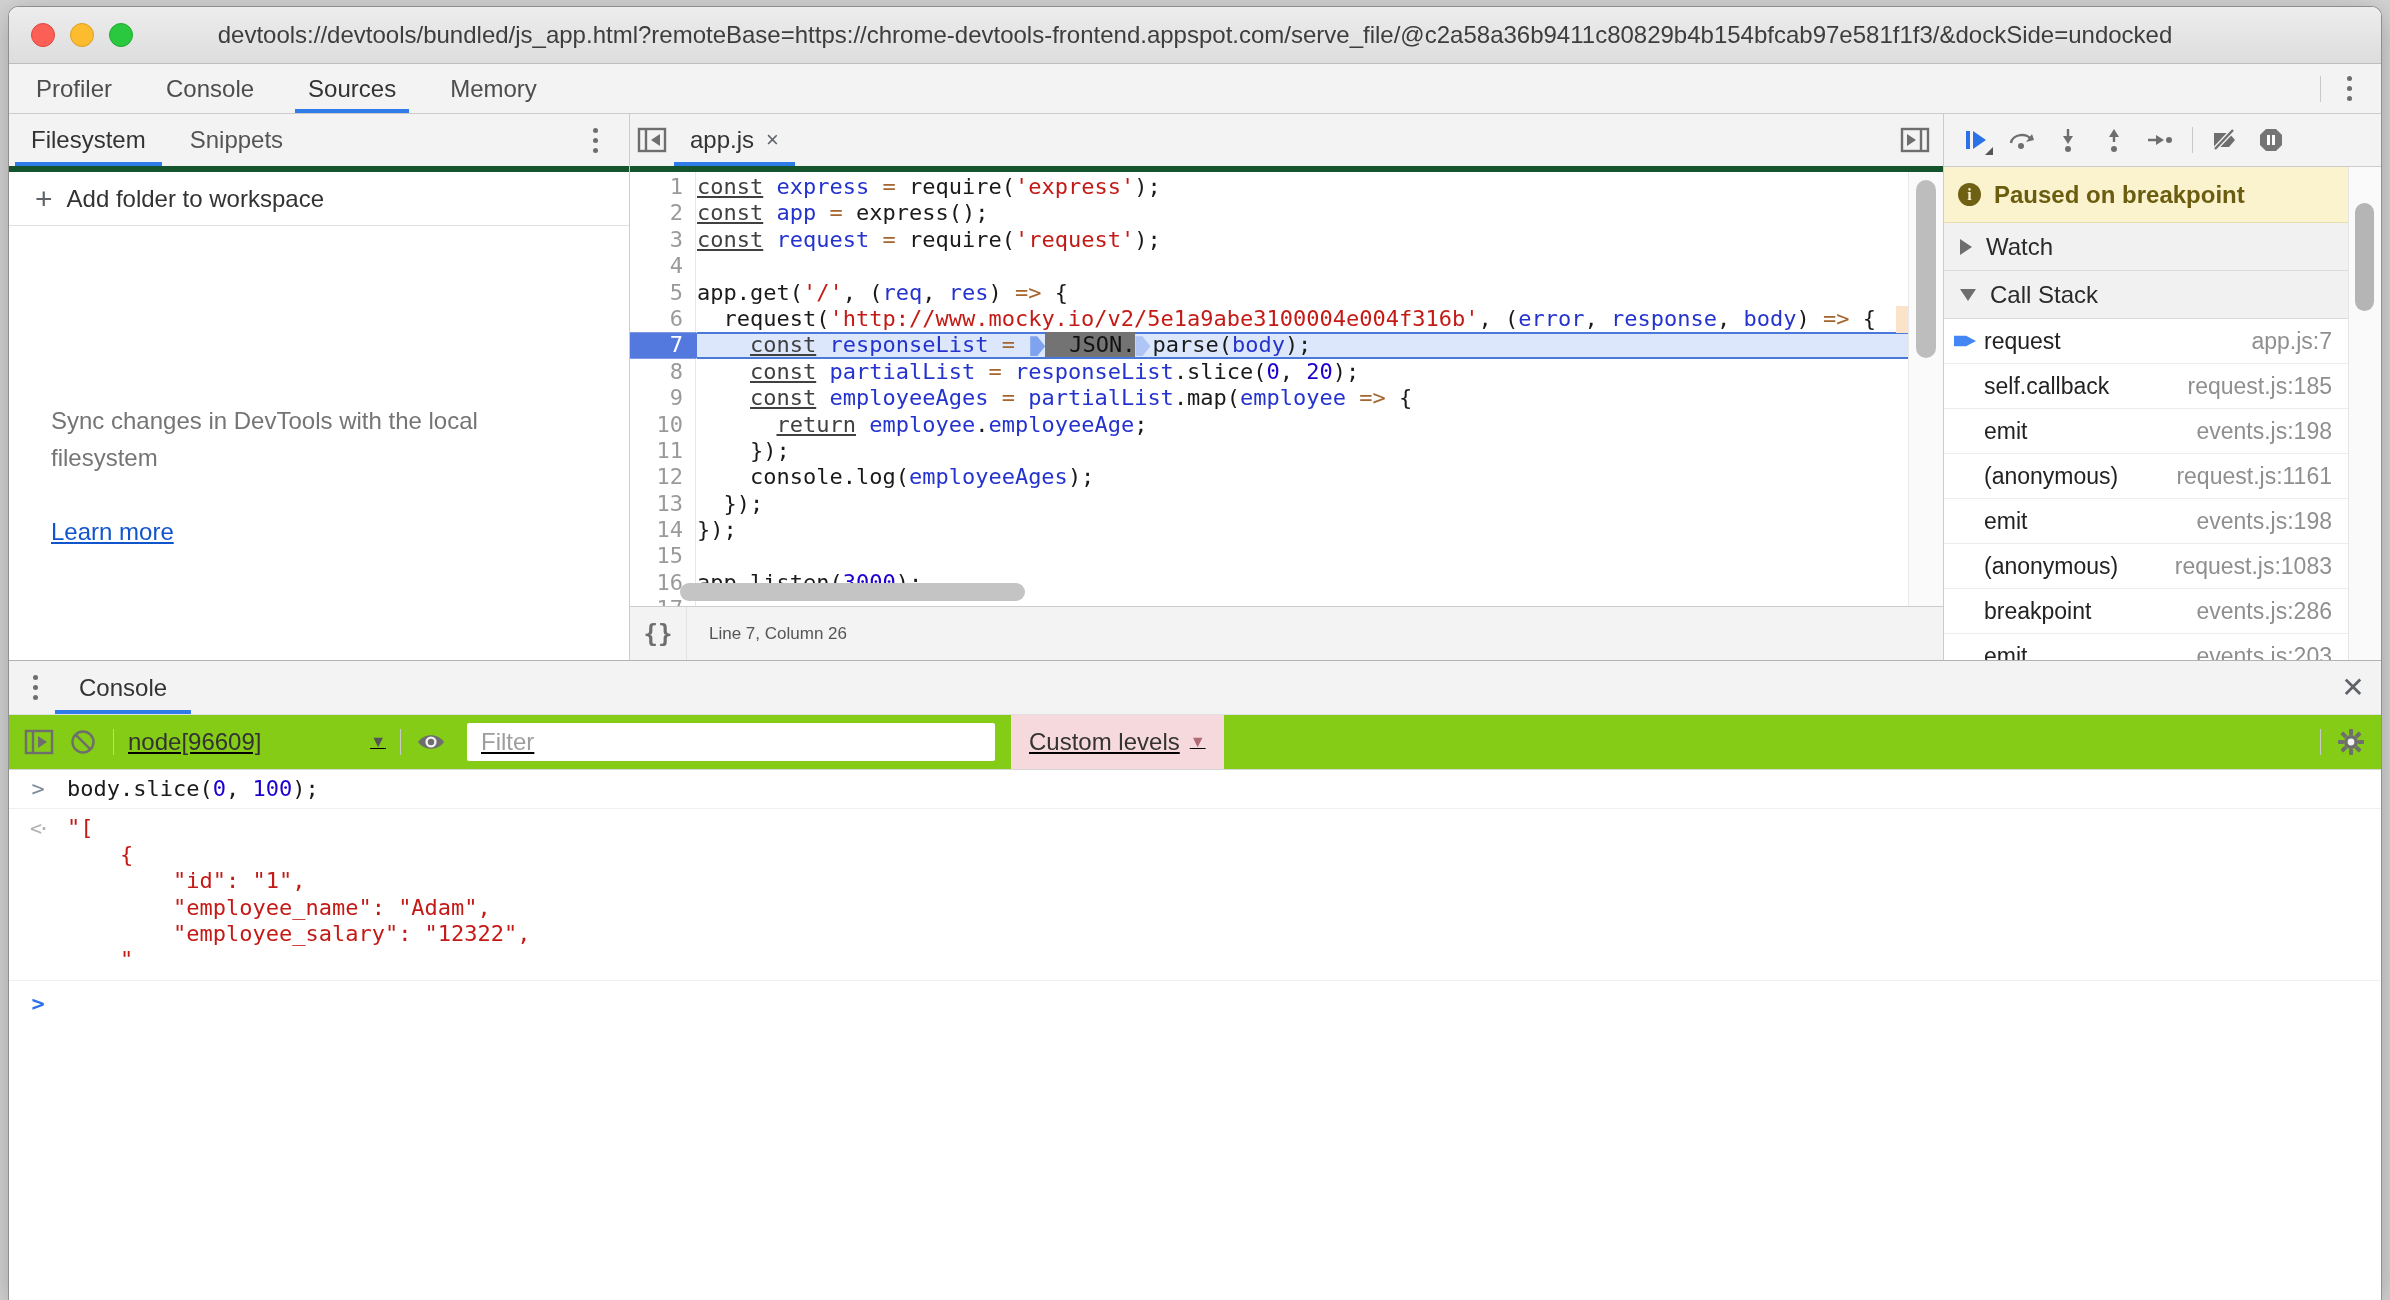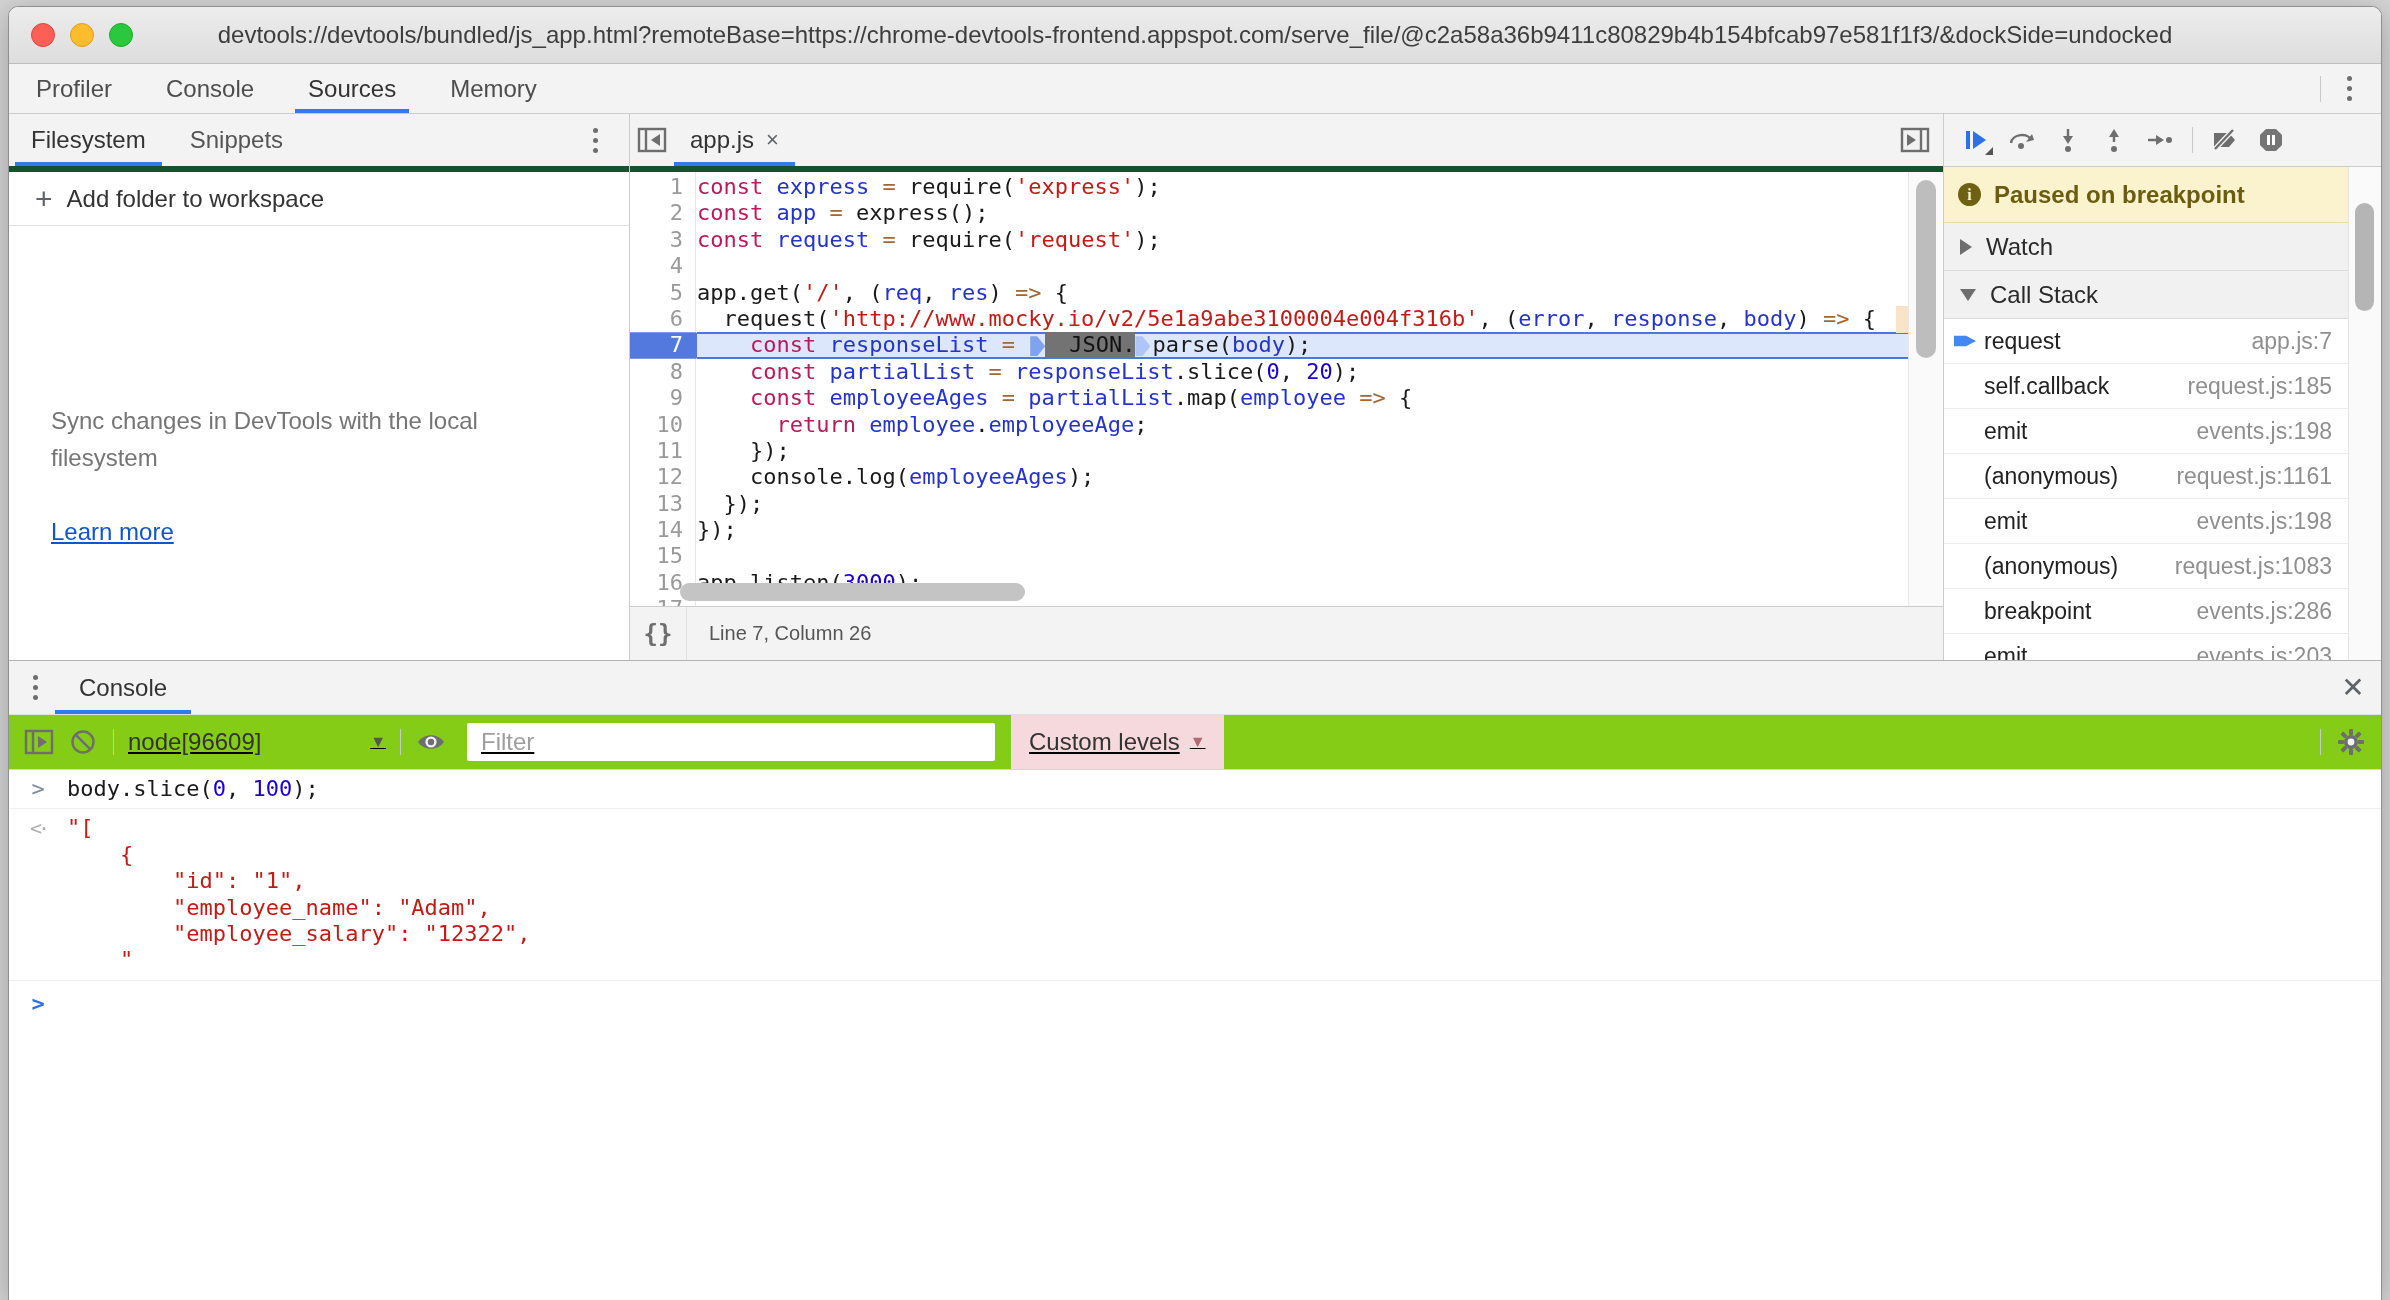--- a/index.html
+++ b/index.html
@@ -53,36 +53,36 @@
   .gutter-cell{height:26.4px;font:22px/26.4px "DejaVu Sans Mono",monospace;color:#9a9a9a;
     text-align:right;padding-right:12px;position:relative;}
   .gutter-cell.paused{color:#fff;}
   .gutter-cell.paused::before{content:"";position:absolute;top:0;bottom:0;left:0;right:-14px;
     background:#5479de;clip-path:polygon(0 0,calc(100% - 13px) 0,100% 50%,calc(100% - 13px) 100%,0 100%);}
   .gutter-cell span{position:relative;z-index:1;}
   .code-lines{position:absolute;left:67px;right:0;top:0;bottom:0;padding-top:2px;}
   .code-line{height:26.4px;font:22px/26.4px "DejaVu Sans Mono",monospace;white-space:pre;color:#1a1a1a;}
   .code-line.paused{background:#dde7fb;border-top:2px solid #4a79dc;border-bottom:2px solid #4a79dc;
     box-sizing:border-box;line-height:22.4px;}
-  .tok-kw{color:#be185d;} .tok-def{color:#2433ce;} .tok-num{color:#1c00cf;}
+  .tok-kw{color:#404040;text-decoration:underline;} .tok-def{color:#2433ce;} .tok-num{color:#1c00cf;}
   .tok-str{color:#c41a16;} .tok-op{color:#a5652f;} .tok-pl{color:#1a1a1a;}
   .tok-ct{background:#737373;color:#111;padding-left:24px;}
   .tok-m1,.tok-m2{display:inline-block;width:15px;height:20px;vertical-align:-4px;
     clip-path:polygon(0 0,calc(100% - 8px) 0,100% 50%,calc(100% - 8px) 100%,0 100%);}
   .tok-m1{background:#7fa3ee;margin-left:2px;}
   .tok-m2{background:#afc5f7;margin-right:2px;}
   .exec-marker{position:absolute;right:34px;top:134px;width:13px;height:27px;background:#fae3c8;}
   .v-track{position:absolute;right:0;top:0;bottom:0;width:34px;background:#fafafa;border-left:1px solid #e8e8e8;}
   .v-thumb{position:absolute;left:7px;top:8px;width:20px;height:178px;background:#bdbdbd;border-radius:10px;}
   .h-thumb{position:absolute;left:50px;bottom:5px;width:345px;height:18px;background:#c4c4c4;border-radius:9px;}
   .editor-statusbar{height:53px;flex:none;border-top:1px solid #cccccc;background:#f3f3f3;
     display:flex;align-items:center;}
   .braces-btn{width:56px;align-self:stretch;display:flex;align-items:center;justify-content:center;
     font:600 24px "DejaVu Sans Mono",monospace;color:#6e6e6e;border-right:1px solid #e2e2e2;}
-  .status-text{margin-left:22px;font-size:20px;color:#565656;}
+  .status-text{margin-left:22px;font-size:17px;color:#565656;}
   
   .right-panel{width:437px;flex:none;border-left:1px solid #cccccc;display:flex;flex-direction:column;background:#fff;}
   .debug-toolbar{height:52px;flex:none;border-bottom:1px solid #cccccc;background:#f3f3f3;
     display:flex;align-items:center;padding-left:10px;gap:2px;}
   .dbg-btn{width:44px;height:44px;display:flex;align-items:center;justify-content:center;position:relative;}
   .dbg-btn.resume::after{content:"";position:absolute;right:5px;bottom:7px;width:0;height:0;
     border-left:8px solid transparent;border-bottom:8px solid #555;}
   .right-body{flex:1;display:flex;min-height:0;}
   .right-content{flex:1;display:flex;flex-direction:column;min-width:0;}
   .paused-banner{height:55px;flex:none;background:#fbf2ce;border-bottom:1px solid #e6dcae;

